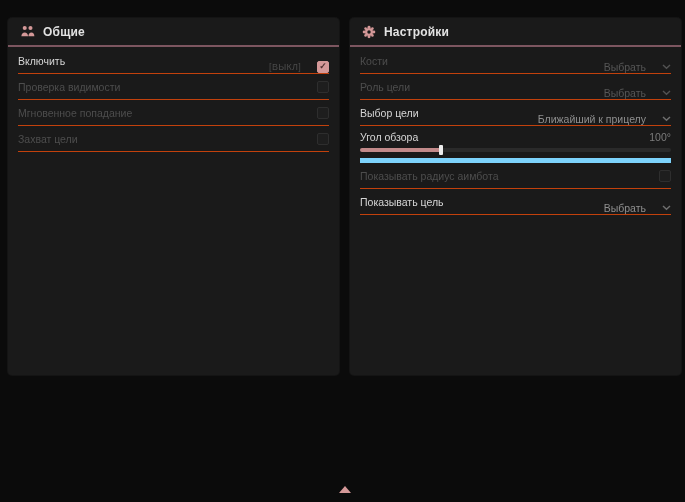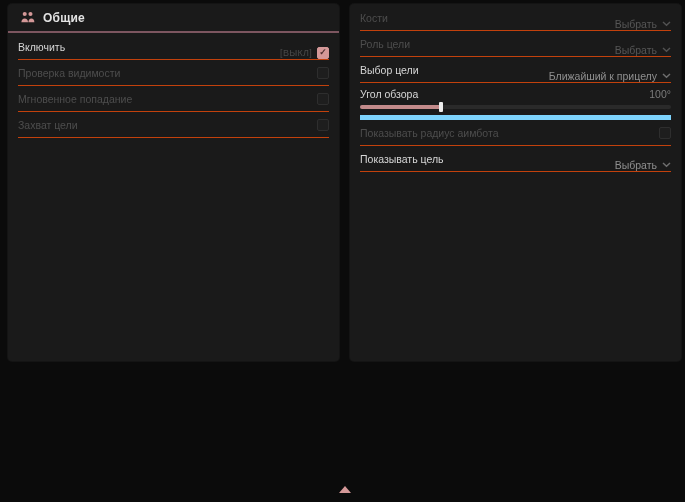--- a/index.html
+++ b/index.html
@@ -3,41 +3,41 @@
 <meta charset="utf-8">
 <style>
   html,body{margin:0;padding:0;}
   body{
     width:685px;height:502px;position:relative;overflow:hidden;
     background:#0b0b0b;
     font-family:"Liberation Sans", sans-serif;
     -webkit-font-smoothing:antialiased;
   }
   .panel{
-    position:absolute;top:4px;width:331px;height:357px;
+    position:absolute;top:18px;width:331px;height:357px;
     background:#1a1a1a;border-radius:4px;
     box-shadow:0 0 0 1px #141414;
   }
   .panel.left{left:8px;}
   .panel.right{left:350px;}
   .panel-header{
     height:27px;display:flex;align-items:center;gap:8px;
     padding:0 12px;border-bottom:2px solid #7d5660;
   }
   .panel-title{font-size:12px;font-weight:bold;color:#e3e3e3;letter-spacing:.2px;}
   .icon{display:inline-flex;align-items:center;justify-content:center;}
   .rows{padding:1px 10px 0;}
   .row{
     height:25px;display:flex;align-items:center;justify-content:space-between;
     border-bottom:1px solid #c2410c;
   }
   .lbl{font-size:10.5px;}
   .bright{color:#d6d6d6;}
   .dim{color:#4d4d4d;}
-  .right-group{display:flex;align-items:center;gap:5px;margin-top:12px;}
+  .right-group{display:flex;align-items:center;gap:16px;margin-top:12px;}
   .tag{font-size:9px;color:#4a4a4a;letter-spacing:.3px;}
   .val{font-size:10.5px;}
   .val.dim{color:#565656;}
   .val.mid{color:#8f8f8f;padding-left:20px;}
   .num{font-size:10.5px;color:#7c7c7c;}
   .chev{color:#6f6f6f;display:inline-flex;}
   .chev.dimmer{color:#525252;}
   
   .cb{
     width:12px;height:12px;border-radius:2px;box-sizing:border-box;
@@ -108,20 +108,39 @@
     <div class="row">
       <span class="lbl dim">Захват цели</span>
       <span class="cb"></span>
     </div>
 
 
   </div>
 </div>
 
 <div class="panel right">
+  <div class="panel-header">
+    <span class="icon">
+      <svg width="14" height="14" viewBox="0 0 16 16">
+        <g fill="#d49898">
+          <circle cx="8" cy="8" r="4.6"></circle>
+          <circle cx="8" cy="2.5" r="1.7"></circle>
+          <circle cx="13.5" cy="8" r="1.7"></circle>
+          <circle cx="8" cy="13.5" r="1.7"></circle>
+          <circle cx="2.5" cy="8" r="1.7"></circle>
+          <circle cx="4.1" cy="4.1" r="1.5"></circle>
+          <circle cx="11.9" cy="4.1" r="1.5"></circle>
+          <circle cx="11.9" cy="11.9" r="1.5"></circle>
+          <circle cx="4.1" cy="11.9" r="1.5"></circle>
+        </g>
+        <circle cx="8" cy="8" r="2" fill="#1a1a1a"></circle>
+      </svg>
+    </span>
+    <span class="panel-title">Настройки</span>
+  </div>
   <div class="rows">
 
     <div class="row">
       <span class="lbl dim">Кости</span>
       <span class="right-group">
         <span class="val dim">Выбрать</span>
         <span class="chev dimmer">
           <svg width="9" height="6" viewBox="0 0 9 6">
               <polyline points="1,1 4.5,4.3 8,1" fill="none" stroke="currentColor" stroke-width="1.4"></polyline>
             </svg>

